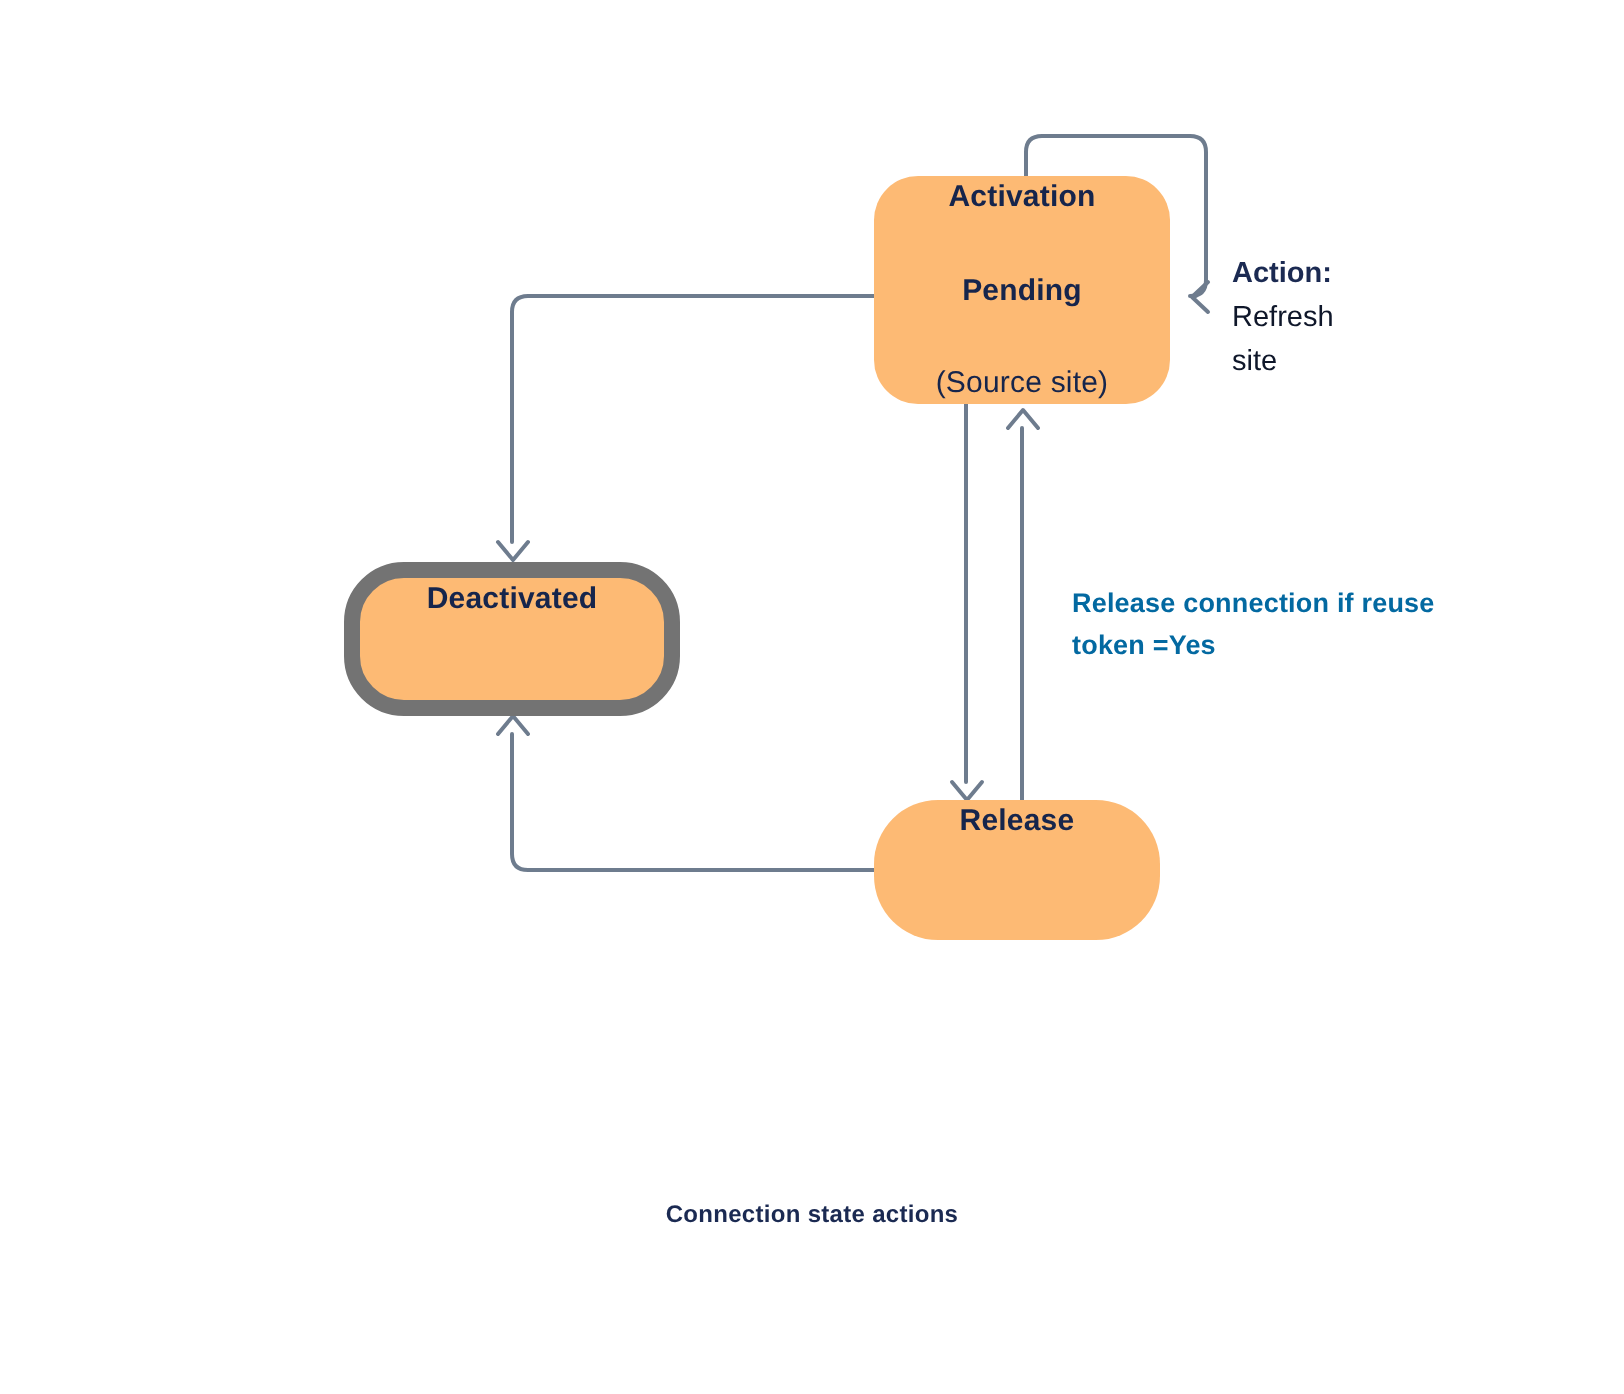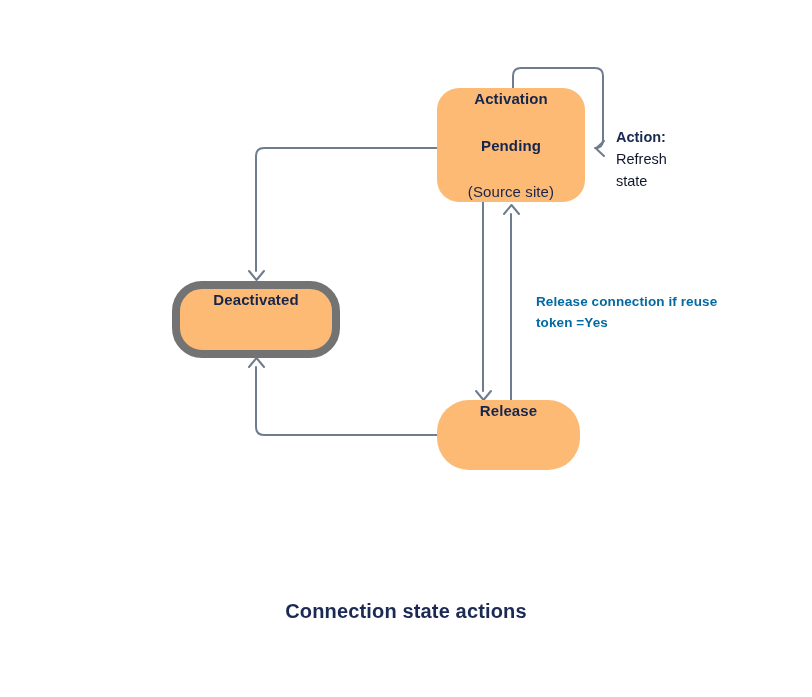--- a/index.html
+++ b/index.html
@@ -123,21 +123,21 @@
   }
 
   
   #diagram-caption {
     position: absolute;
     left: 0;
     top: 600px;
     width: 812px;
     text-align: center;
     color: #1b2a52;
-    font-size: 20px;
+    font-size: 12px;
     font-weight: bold;
     letter-spacing: 0.15px;
   }
 </style>
 </head>
 <body>
 
 <div id="diagram-canvas">
 
   <svg id="connector-layer" viewBox="0 0 812 697" width="812" height="697" xmlns="http://www.w3.org/2000/svg">
@@ -179,18 +179,18 @@
 
   <div class="edge-label" id="label-reuse-yes">
     <div>Release connection if reuse</div>
     <div>token =Yes</div>
   </div>
 
 
   <div id="label-action">
     <div class="action-head">Action:</div>
     <div class="action-body">Refresh</div>
-    <div class="action-body">state</div>
+    <div class="action-body">site</div>
   </div>
 
   <div id="diagram-caption">Connection state actions</div>
 
 </div>
 
 </body></html>

